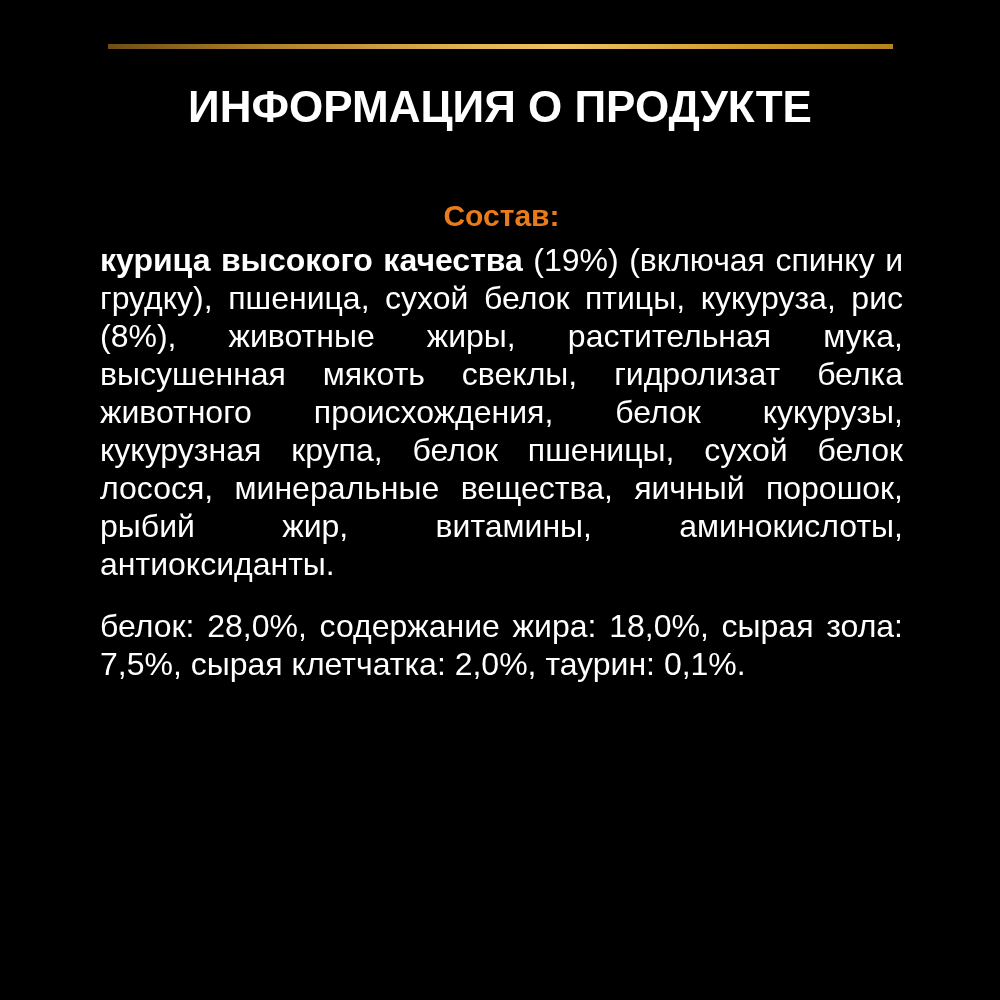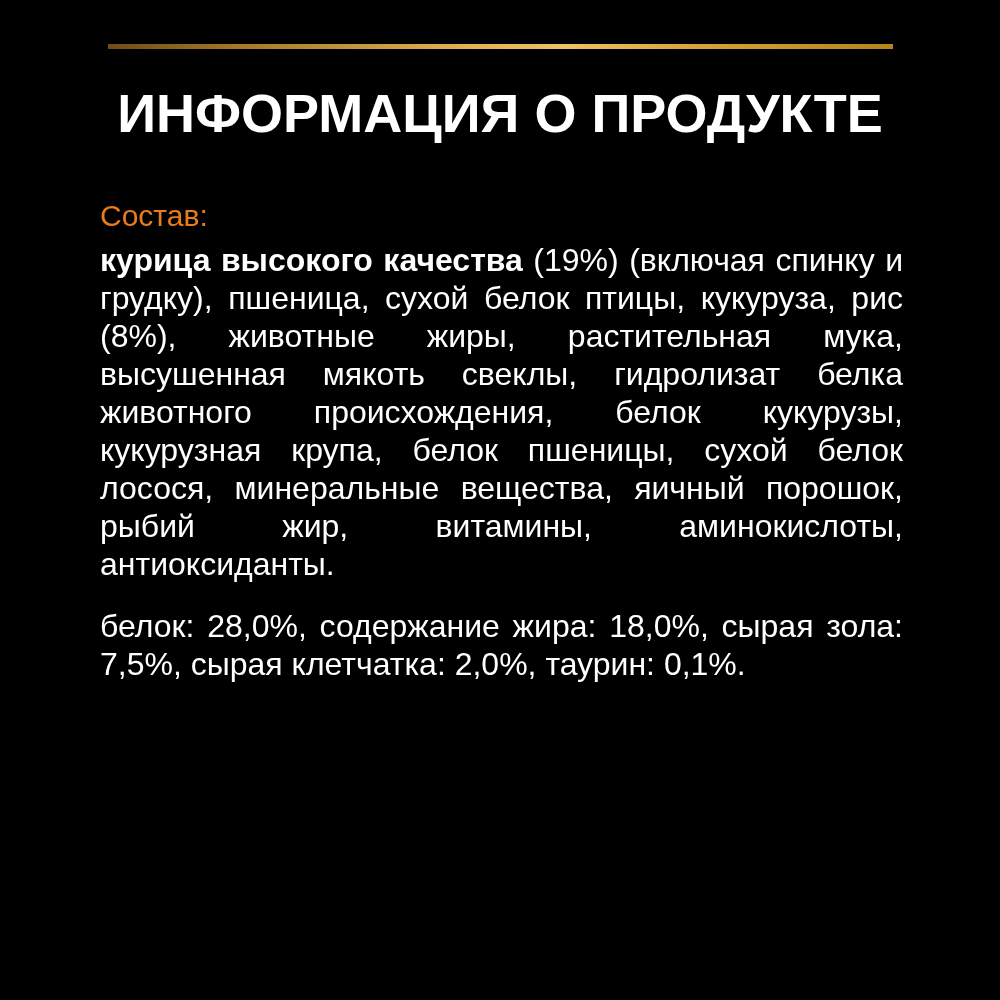--- a/index.html
+++ b/index.html
@@ -30,37 +30,38 @@
       #e0b14f 45%,
       #eec261 58%,
       #cf9c2e 80%,
       #b3851b 100%);
   }
   .title{
     position:absolute;
     top:82px;left:100px;width:800px;
     margin:0;
     text-align:center;
-    font-size:54px;
+    font-size:44px;
     font-weight:700;
     letter-spacing:0px;
     white-space:nowrap;
     color:var(--text);
   }
   .content{
     position:absolute;
     left:100px;top:197px;
     width:803px;
   }
   .section-heading{
     margin:0 0 6px 0;
     font-size:30px;
     line-height:38px;
-    font-weight:400;
+    font-weight:700;
     color:var(--accent);
+    text-align:center;
   }
   .body-text{
     margin:0 0 24px 0;
     font-size:32px;
     line-height:38px;
     color:var(--text);
     text-align:justify;
   }
   .section:last-child .body-text{margin-bottom:15px;}
   .bold-lead{font-weight:700;}

